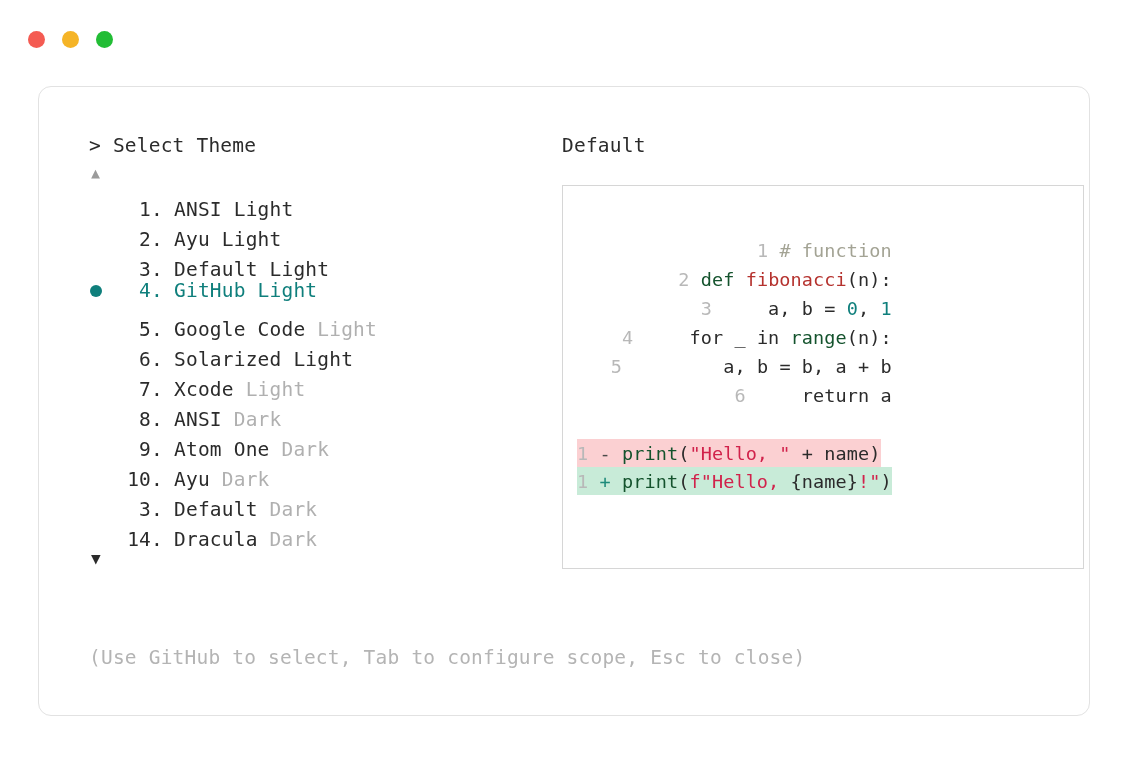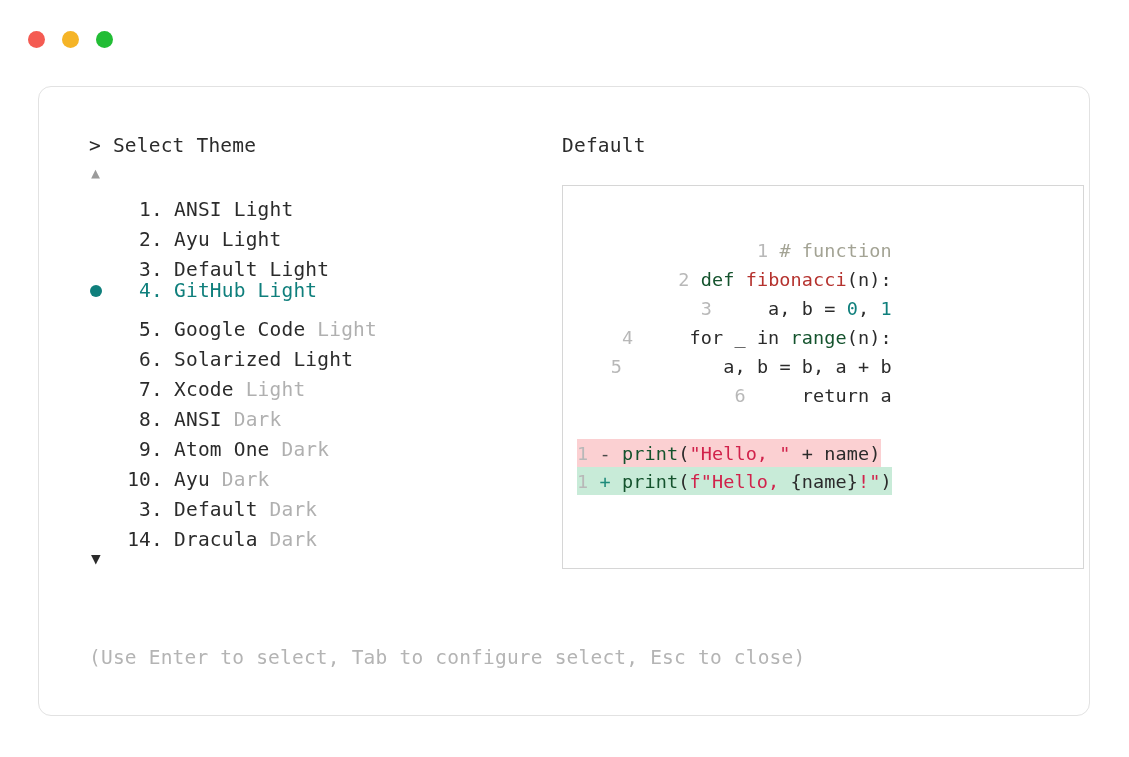--- a/index.html
+++ b/index.html
@@ -204,16 +204,16 @@
         <div class="col-right">
           <div class="hdr">Default</div>
 
           <div class="preview-box">
             <div class="code" id="code-area"><span class="code-line"><span class="ln">1</span><span class="cm"> # function</span></span><span class="code-line"><span class="ln">2</span><span class="kw"> def </span><span class="fn">fibonacci</span><span class="plain">(n):</span></span><span class="code-line"><span class="ln">3</span><span class="plain">     a, b = </span><span class="num">0</span><span class="plain">, </span><span class="num">1</span></span><span class="code-line"><span class="ln">4</span><span class="plain">     for _ in </span><span class="bi">range</span><span class="plain">(n):</span></span><span class="code-line"><span class="ln">5</span><span class="plain">         a, b = b, a + b</span></span><span class="code-line"><span class="ln">6</span><span class="plain">     return a</span></span><span class="spacer" style="display: block;"></span><span class="diff-line diff-del"><span class="ln">1</span><span class="sign-del"> -</span><span class="plain"> </span><span class="bi">print</span><span class="plain">(</span><span class="str">"Hello, "</span><span class="plain"> + name)</span></span><span class="diff-line diff-add"><span class="ln">1</span><span class="sign-add"> +</span><span class="plain"> </span><span class="bi">print</span><span class="plain">(</span><span class="str">f"Hello, </span><span class="plain">{name}</span><span class="str">!"</span><span class="plain">)</span></span></div>
           </div>
         </div>
 
       </div>
 
-      <div class="hint">(Use Enter to select, Tab to configure select, Esc to close)</div>
+      <div class="hint">(Use GitHub to select, Tab to configure scope, Esc to close)</div>
     </div>
   </div>
 </div>
 
 </body></html>

